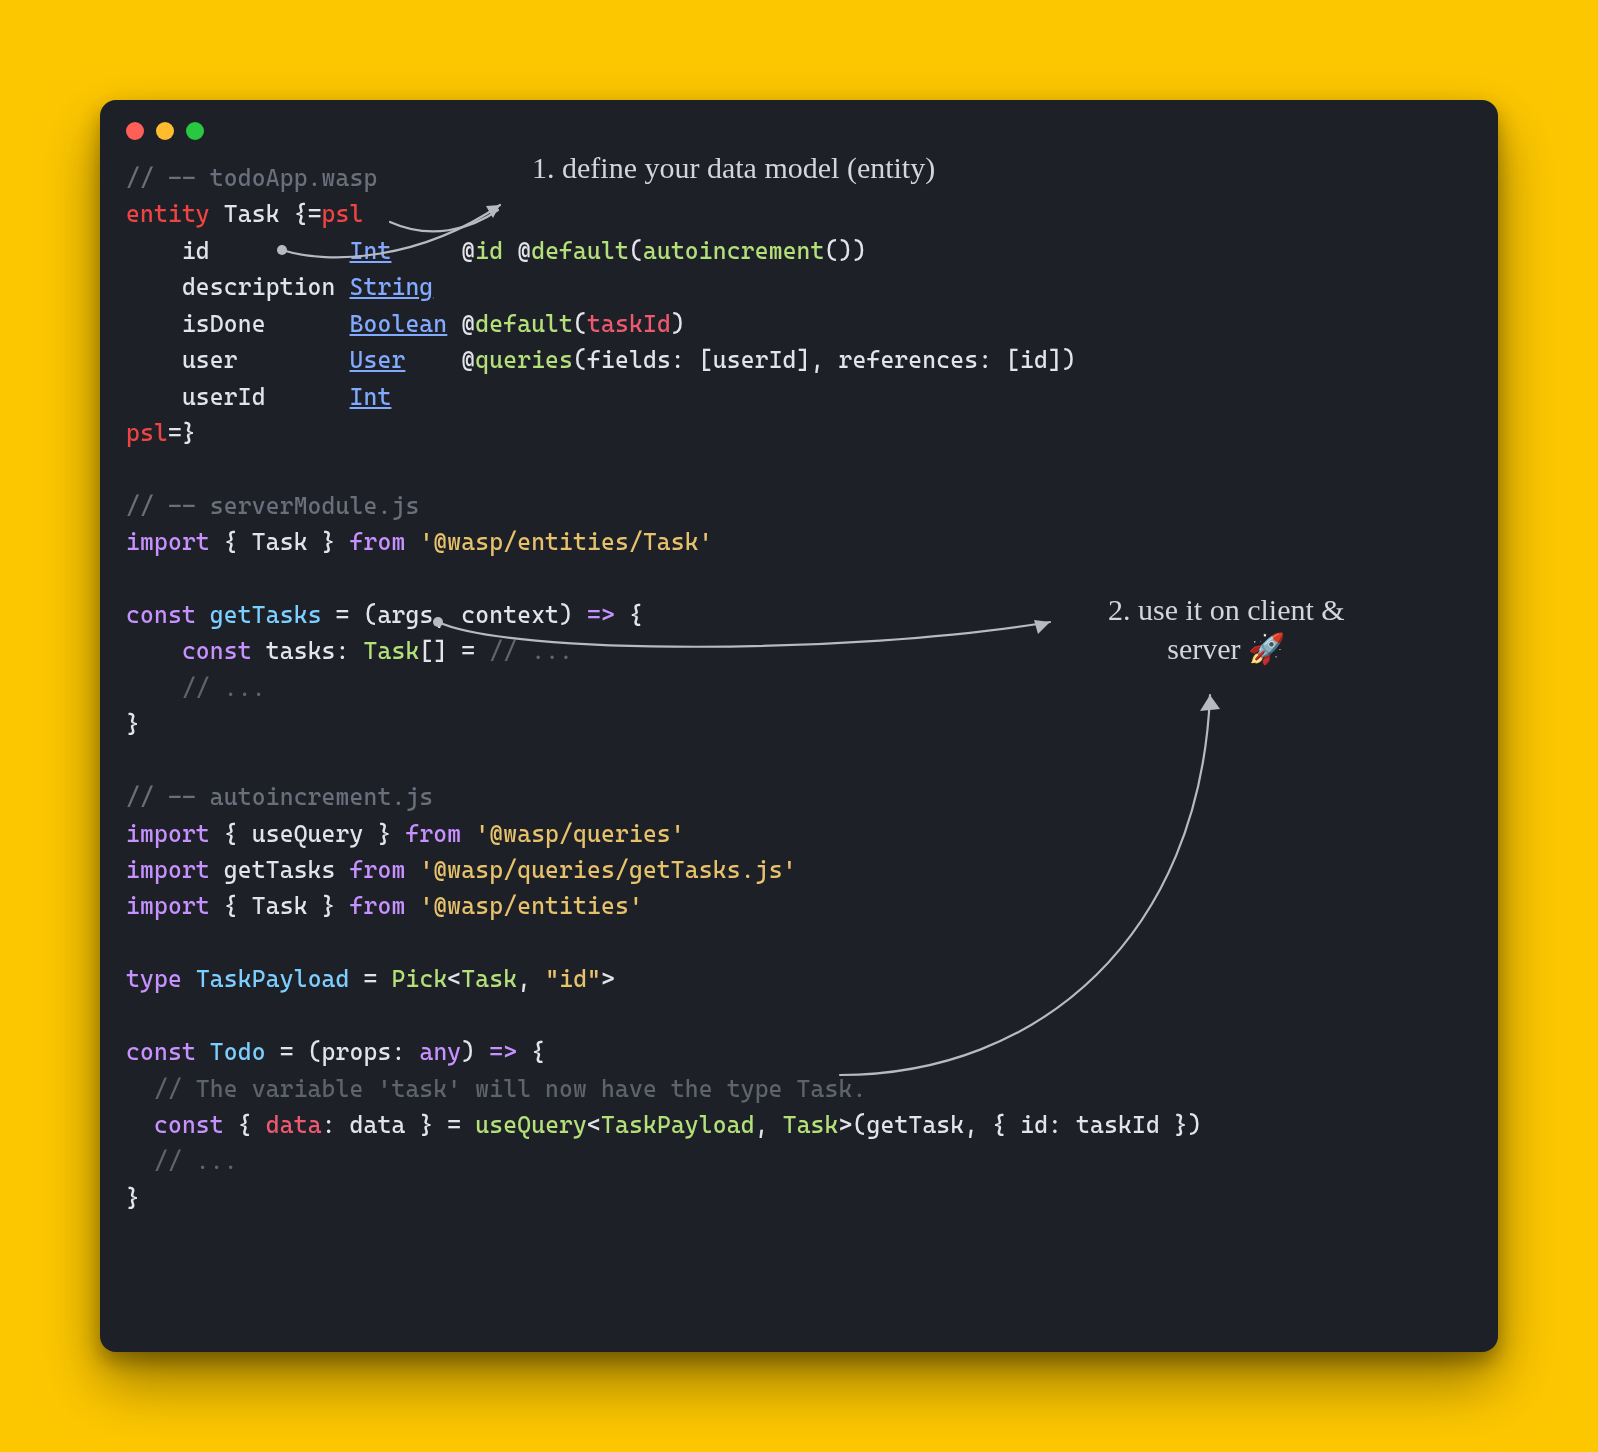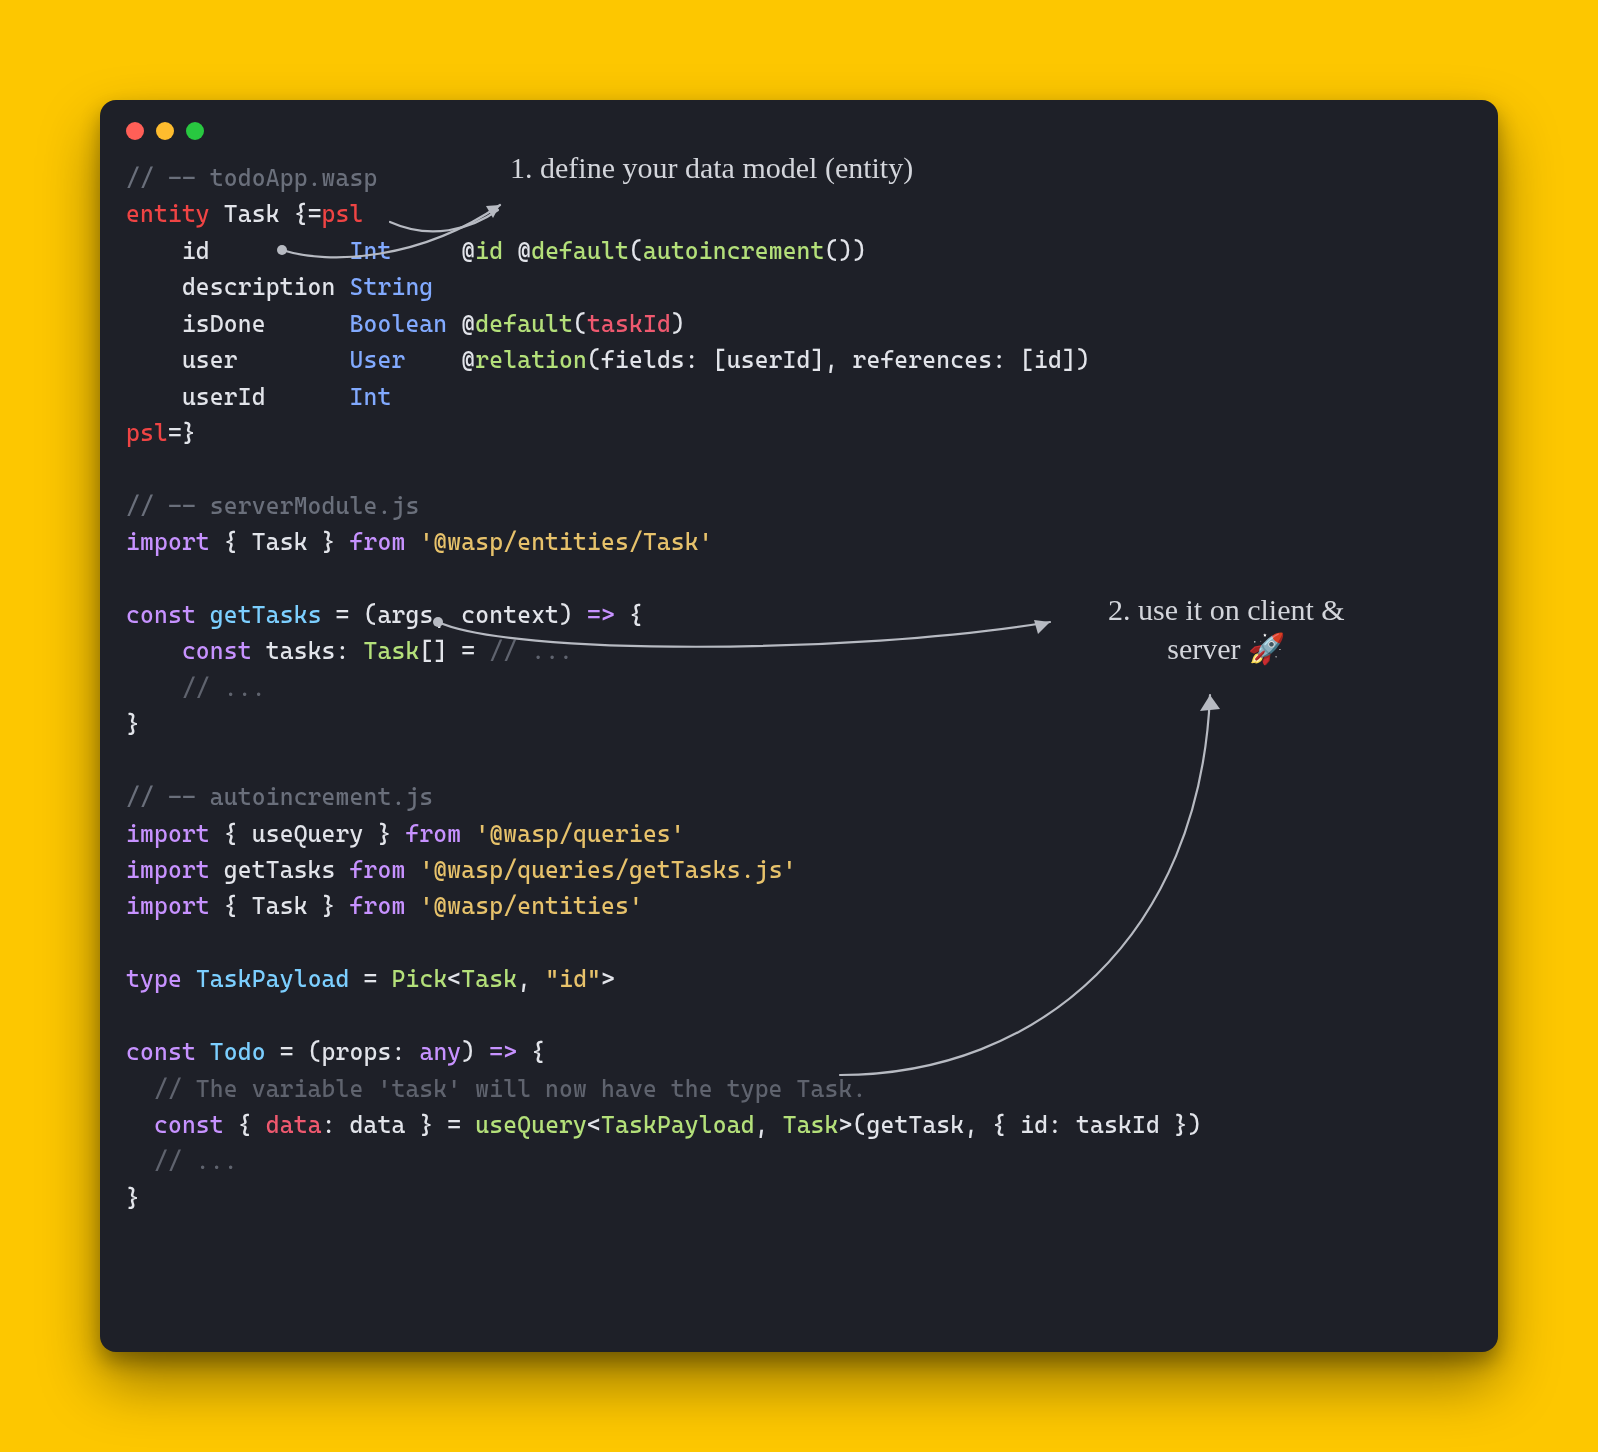--- a/index.html
+++ b/index.html
@@ -38,21 +38,21 @@
     padding: 20px 26px 30px 26px;
     font-size: 23.5px;
     line-height: 1.55;
     white-space: pre;
     font-weight: 500;
     letter-spacing: 0.2px;
   }
   
   .c-comment   { color: #6a6f7b; }
   .c-keyword   { color: #c792ff; }
-  .c-type      { color: #82aaff; }
+  .c-type      { color: #82aaff; text-decoration: underline; }
   .c-ident     { color: #e2e4ea; }
   .c-def       { color: #7ccfff; }
   .c-punct     { color: #e2e4ea; }
   .c-fn        { color: #b4e07a; }
   .c-string    { color: #e7c26b; }
   .c-bool      { color: #ef596f; }
   .c-entity    { color: #ef4444; }
   .c-dim       { color: #5f636e; }
   .c-tasktype  { color: #b4e07a; }
   .c-data      { color: #ef596f; margin-top: 12px; }
@@ -84,21 +84,21 @@
       <div class="dot red"></div>
       <div class="dot yellow"></div>
       <div class="dot green"></div>
     </div>
 
 <div class="code"><span class="c-comment">// -- todoApp.wasp</span>
 <span class="c-entity">entity</span><span class="c-ident"> Task </span><span class="c-punct">{=</span><span class="c-entity">psl</span>
 <span class="c-ident">    id          </span><span class="c-type">Int</span><span class="c-ident">     @</span><span class="c-fn">id</span><span class="c-ident"> @</span><span class="c-fn">default</span><span class="c-ident">(</span><span class="c-fn">autoincrement</span><span class="c-ident">())</span>
 <span class="c-ident">    description </span><span class="c-type">String</span>
 <span class="c-ident">    isDone      </span><span class="c-type">Boolean</span><span class="c-ident"> @</span><span class="c-fn">default</span><span class="c-ident">(</span><span class="c-bool">taskId</span><span class="c-ident">)</span>
-<span class="c-ident">    user        </span><span class="c-type">User</span><span class="c-ident">    @</span><span class="c-fn">relation</span><span class="c-ident">(fields: [userId], references: [id])</span>
+<span class="c-ident">    user        </span><span class="c-type">User</span><span class="c-ident">    @</span><span class="c-fn">queries</span><span class="c-ident">(fields: [userId], references: [id])</span>
 <span class="c-ident">    userId      </span><span class="c-type">Int</span>
 <span class="c-entity">psl</span><span class="c-punct">=}</span>
 
 <span class="c-comment">// -- serverModule.js</span>
 <span class="c-keyword">import</span><span class="c-ident"> { Task } </span><span class="c-keyword">from</span><span class="c-string"> '@wasp/entities/Task'</span>
 
 <span class="c-keyword">const</span><span> </span><span class="c-def">getTasks</span><span class="c-ident"> = (args, context) </span><span class="c-keyword">=&gt;</span><span class="c-ident"> {</span>
 <span>    </span><span class="c-keyword">const</span><span class="c-ident"> tasks: </span><span class="c-tasktype">Task</span><span class="c-ident">[] = </span><span class="c-dim">// ...</span>
 <span>    </span><span class="c-dim">// ...</span>
 <span class="c-ident">}</span>
@@ -115,21 +115,21 @@
 <span>  </span><span class="c-keyword">const</span><span class="c-ident"> { </span><span class="c-data">data</span><span class="c-ident">: data } = </span><span class="c-fn">useQuery</span><span class="c-ident">&lt;</span><span class="c-taskpay">TaskPayload</span><span class="c-ident">, </span><span class="c-tasktype">Task</span><span class="c-ident">&gt;(getTask, { id: taskId })</span>
 <span>  </span><span class="c-dim">// ...</span>
 <span class="c-ident">}</span></div>
 
     <svg class="arrow" style="left:170px; top:70px;" width="310" height="100" viewBox="0 0 310 100">
       <circle cx="12" cy="80" r="5"></circle>
       <path d="M 12 80 C 60 95, 150 90, 230 35"></path>
       <path d="M 228 40 C 200 60, 160 70, 120 52"></path>
       <polygon class="head" points="230,35 216,36 223,48"></polygon>
     </svg>
-    <div class="annotation" style="left:410px; top:48px;">1. define your data model (entity)</div>
+    <div class="annotation" style="left:432px; top:48px;">1. define your data model (entity)</div>
 
     <svg class="arrow" style="left:330px; top:500px;" width="640" height="70" viewBox="0 0 640 70">
       <circle cx="8" cy="22" r="5"></circle>
       <path d="M 8 22 C 80 55, 420 55, 620 22"></path>
       <polygon class="head" points="620,22 604,20 608,34"></polygon>
     </svg>
     <div class="annotation" style="left:1008px; top:490px; text-align:center;">
       <span>2. use it on client &amp;</span><br>
       <span>server 🚀</span>
     </div>

